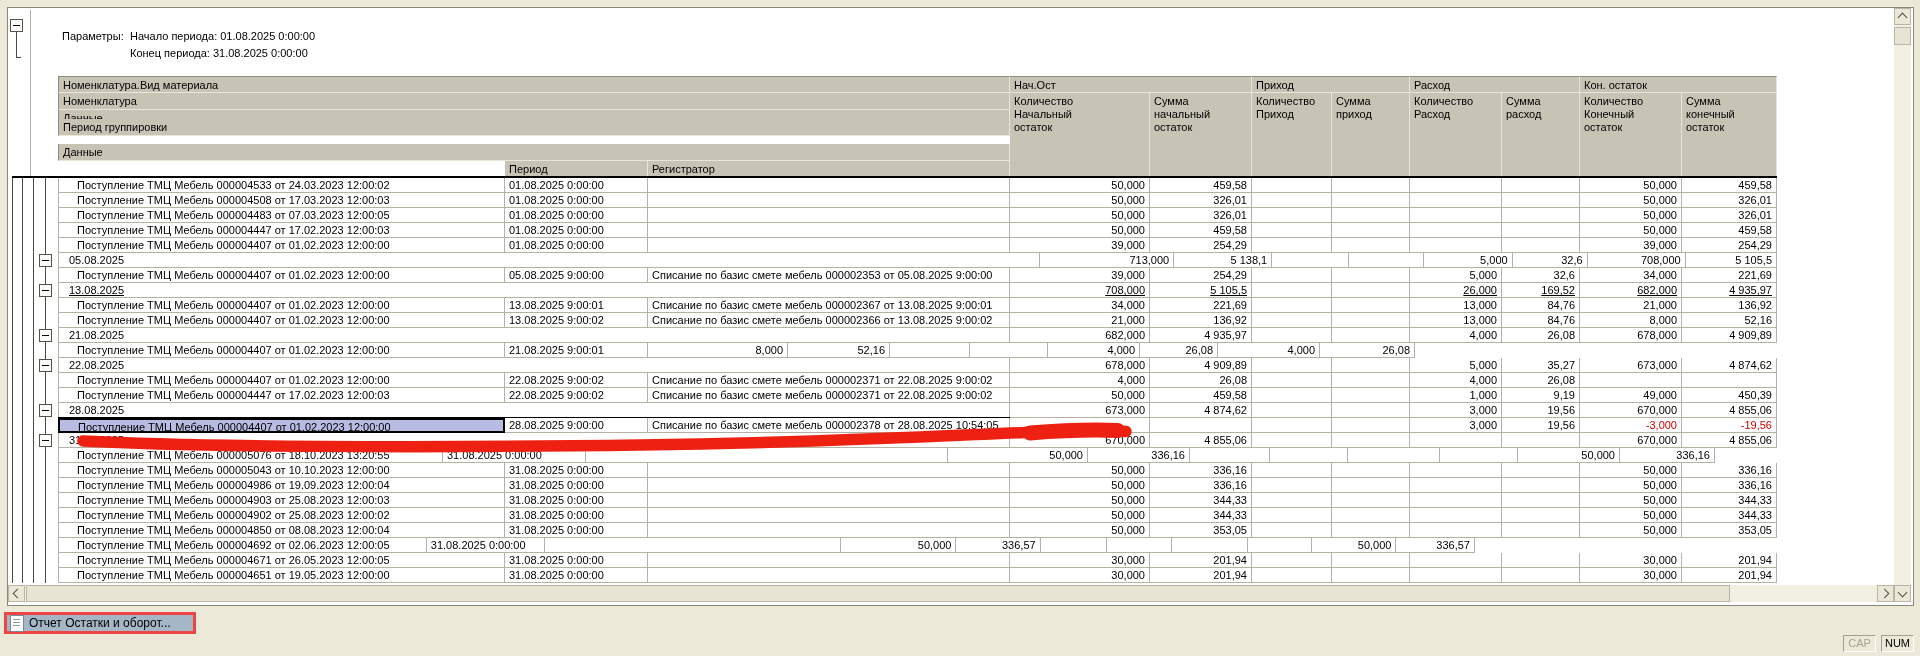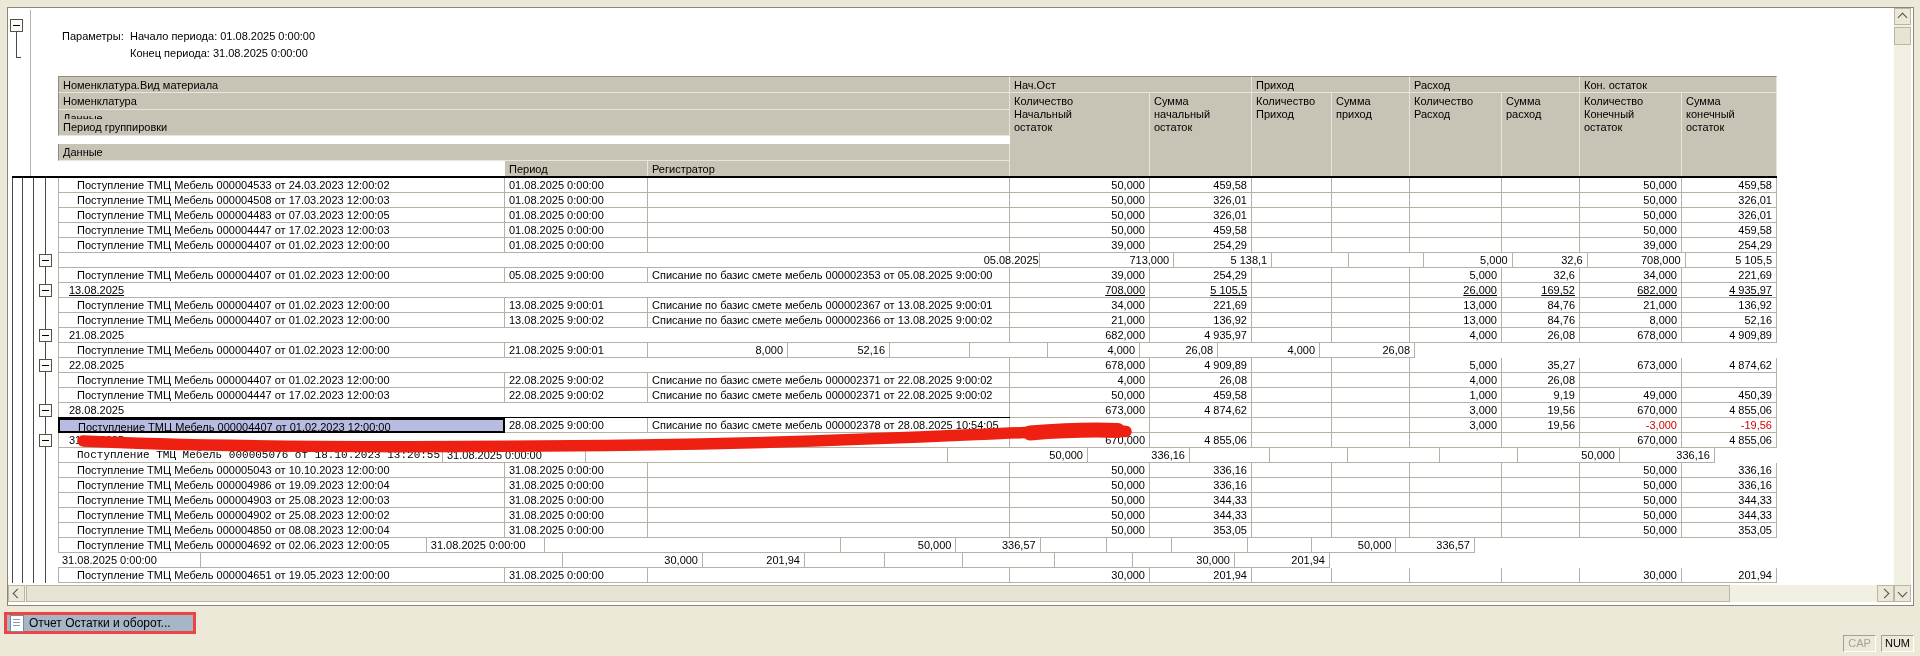--- a/index.html
+++ b/index.html
@@ -154,21 +154,21 @@
         <div class="cell cr" style="width: 140px;">39,000</div>
         <div class="cell cr" style="width: 102px;">254,29</div>
         <div class="cell cr" style="width: 80px;"></div>
         <div class="cell cr" style="width: 78px;"></div>
         <div class="cell cr" style="width: 92px;"></div>
         <div class="cell cr" style="width: 78px;"></div>
         <div class="cell cr" style="width: 102px;">39,000</div>
         <div class="cell cr" style="width: 95px;">254,29</div>
       </div>
       <div class="row" style="top: 253px; width: 1719px;">
-        <div class="cell cl gind" style="width: 1023px; border-left: 1px solid rgb(181, 177, 165); text-align: right;">05.08.2025</div>
+        <div class="cell cl gind" style="width: 1023px; border-left: 1px solid rgb(181, 177, 165);">05.08.2025</div>
         <div class="cell cr" style="width: 140px;">713,000</div>
         <div class="cell cr" style="width: 102px;">5 138,1</div>
         <div class="cell cr" style="width: 80px;"></div>
         <div class="cell cr" style="width: 78px;"></div>
         <div class="cell cr" style="width: 92px;">5,000</div>
         <div class="cell cr" style="width: 78px;">32,6</div>
         <div class="cell cr" style="width: 102px;">708,000</div>
         <div class="cell cr" style="width: 95px;">5 105,5</div>
       </div>
       <div class="row" style="top: 268px; width: 1719px;">
@@ -310,21 +310,21 @@
         <div class="cell cr" style="width: 140px;">670,000</div>
         <div class="cell cr" style="width: 102px;">4 855,06</div>
         <div class="cell cr" style="width: 80px;"></div>
         <div class="cell cr" style="width: 78px;"></div>
         <div class="cell cr" style="width: 92px;"></div>
         <div class="cell cr" style="width: 78px;"></div>
         <div class="cell cr" style="width: 102px;">670,000</div>
         <div class="cell cr" style="width: 95px;">4 855,06</div>
       </div>
       <div class="row" style="top: 448px; width: 1719px;">
-        <div class="cell cl ind" style="width: 385px; border-left: 1px solid rgb(181, 177, 165); font-family: Liberation Mono, monospace;">Поступление ТМЦ Мебель 000005076 от 18.10.2023 13:20:55</div>
+        <div class="cell cl ind" style="width: 385px; border-left: 1px solid rgb(181, 177, 165);">Поступление ТМЦ Мебель 000005076 от 18.10.2023 13:20:55</div>
         <div class="cell cl" style="width: 143px; padding-left: 4px;">31.08.2025 0:00:00</div>
         <div class="cell cl" style="width: 362px; padding-left: 4px;"></div>
         <div class="cell cr" style="width: 140px;">50,000</div>
         <div class="cell cr" style="width: 102px;">336,16</div>
         <div class="cell cr" style="width: 80px;"></div>
         <div class="cell cr" style="width: 78px;"></div>
         <div class="cell cr" style="width: 92px;"></div>
         <div class="cell cr" style="width: 78px;"></div>
         <div class="cell cr" style="width: 102px;">50,000</div>
         <div class="cell cr" style="width: 95px;">336,16</div>
@@ -401,20 +401,21 @@
         <div class="cell cr" style="width: 140px;">50,000</div>
         <div class="cell cr" style="width: 102px;">336,57</div>
         <div class="cell cr" style="width: 80px;"></div>
         <div class="cell cr" style="width: 78px;"></div>
         <div class="cell cr" style="width: 92px;"></div>
         <div class="cell cr" style="width: 78px;"></div>
         <div class="cell cr" style="width: 102px;">50,000</div>
         <div class="cell cr" style="width: 95px;">336,57</div>
       </div>
       <div class="row" style="top: 553px; width: 1719px;">
+        <div class="cell cl ind" style="width: 447px; border-left: 1px solid rgb(181, 177, 165);">Поступление ТМЦ Мебель 000004671 от 26.05.2023 12:00:05</div>
         <div class="cell cl" style="width: 143px; padding-left: 4px;">31.08.2025 0:00:00</div>
         <div class="cell cl" style="width: 362px; padding-left: 4px;"></div>
         <div class="cell cr" style="width: 140px;">30,000</div>
         <div class="cell cr" style="width: 102px;">201,94</div>
         <div class="cell cr" style="width: 80px;"></div>
         <div class="cell cr" style="width: 78px;"></div>
         <div class="cell cr" style="width: 92px;"></div>
         <div class="cell cr" style="width: 78px;"></div>
         <div class="cell cr" style="width: 102px;">30,000</div>
         <div class="cell cr" style="width: 95px;">201,94</div>

